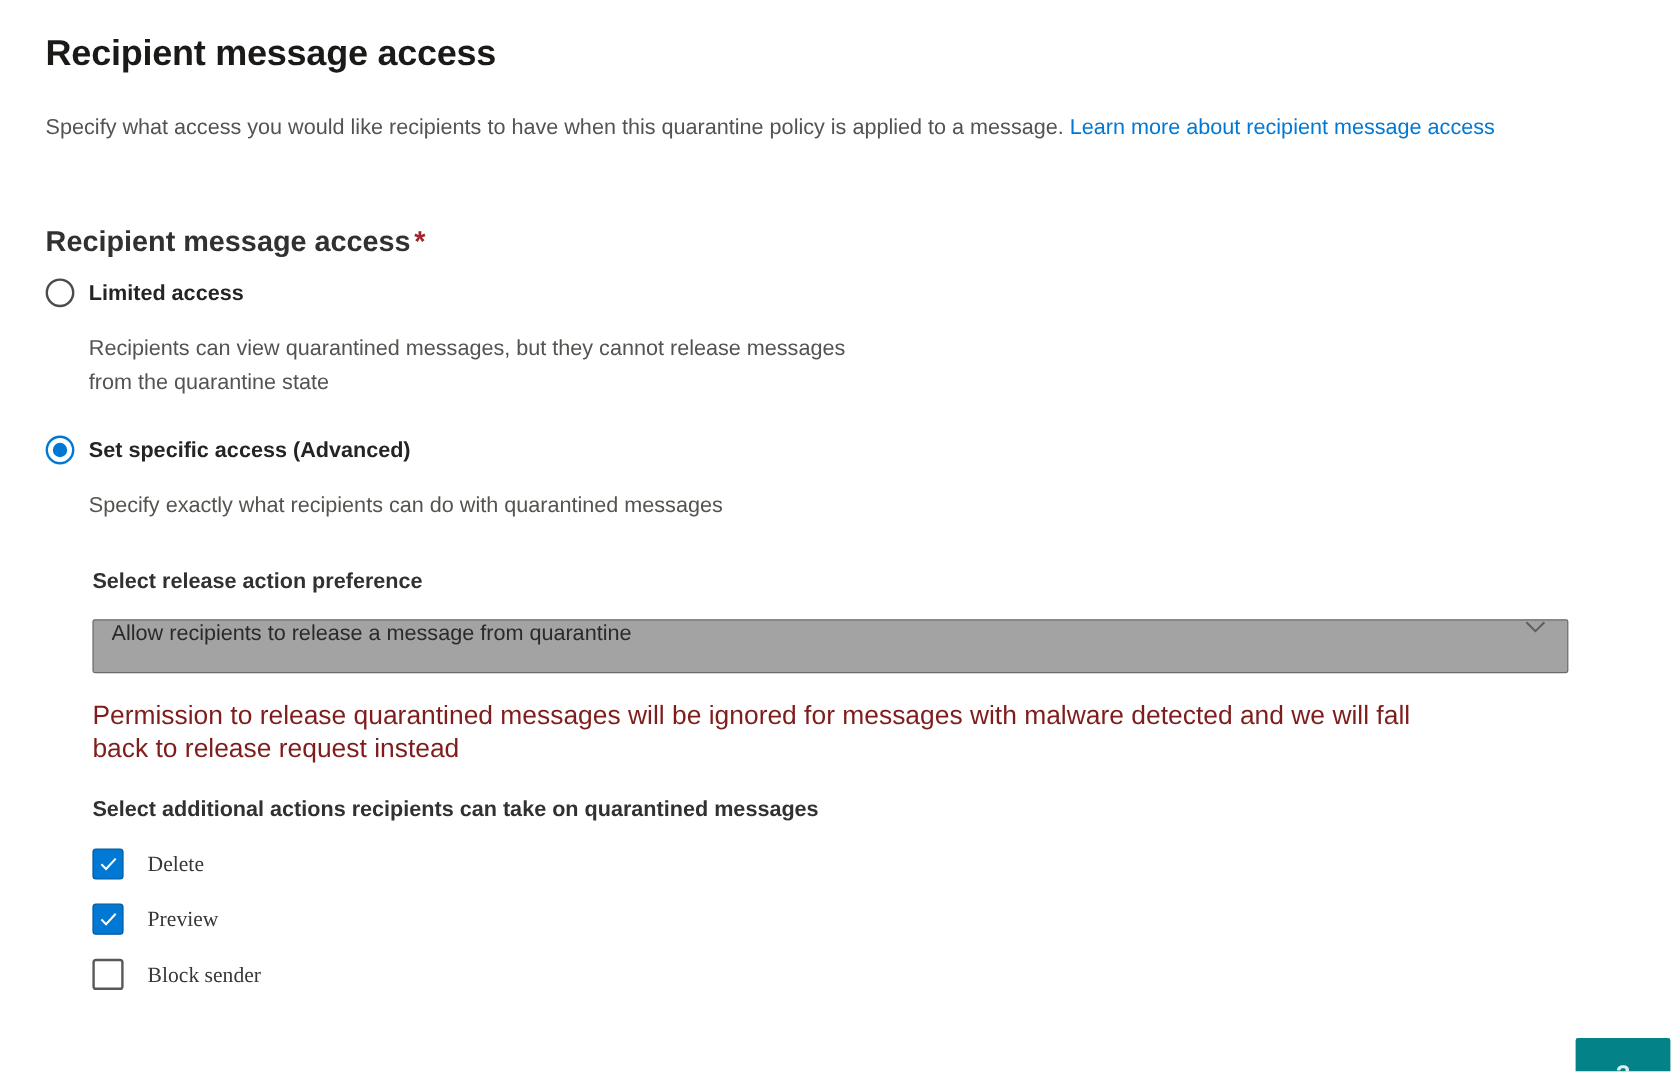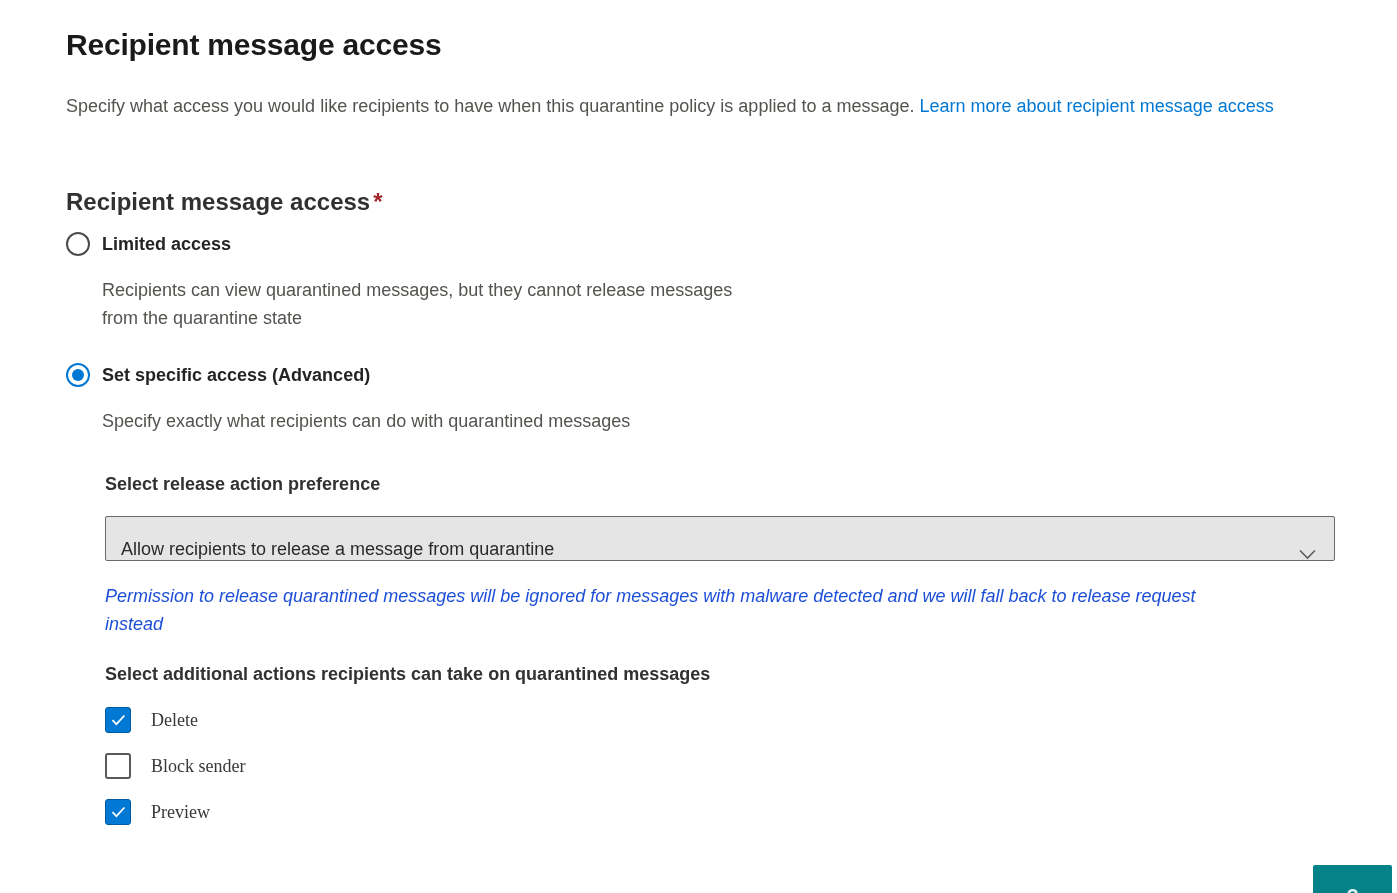--- a/index.html
+++ b/index.html
@@ -7,21 +7,21 @@
   body {
     font-family: "Liberation Sans", "DejaVu Sans", sans-serif;
     color: #201f1e;
   }
   .canvas {
     position: relative;
     width: 1397px;
     height: 893px;
     overflow: hidden;
     background: #ffffff;
-    padding: 27px 0 0 66px;
+    padding: 27px 0 0 38px;
   }
   .page-title {
     font-size: 30px;
     font-weight: 700;
     color: #1b1a19;
     letter-spacing: -0.2px;
     line-height: 36px;
   }
   .page-desc {
     margin-top: 29px;
@@ -94,41 +94,40 @@
     font-weight: 600;
     color: #323130;
     line-height: 26px;
   }
   .dropdown {
     margin-top: 19px;
     width: 1230px;
     height: 45px;
     border: 1px solid #6b6a68;
     border-radius: 2px;
-    background: #e5e5e5;
-    display: flex;
-    align-items: flex-end;
+    background: #a3a3a3;
+    display: flex;
+    align-items: flex-start;
     justify-content: space-between;
     padding: 0 18px 0 15px;
     cursor: pointer;
   }
   .dropdown-value {
     font-size: 18px;
     color: #2b2a29;
     white-space: nowrap;
     overflow: hidden;
   }
   .chevron { flex: 0 0 auto; margin-left: 12px; }
   .note {
     margin-top: 21px;
     max-width: 1150px;
-    font-size: 18px;
+    font-size: 22px;
     line-height: 28px;
-    color: #1d4ed8;
-    font-style: italic;
+    color: #7f1d1d;
   }
   .actions-label { margin-top: 23px; }
 
   
   .checkbox-row {
     display: flex;
     align-items: center;
     margin-top: 20px;
     cursor: pointer;
   }
@@ -222,32 +221,32 @@
     <div class="checkbox-row">
       <span class="checkbox checked">
         <svg width="15" height="12" viewBox="0 0 15 12">
             <path d="M1.5 6.2 L5.4 10.2 L13.4 1.5" fill="none" stroke="#ffffff" stroke-width="1.7"></path>
           </svg>
       </span>
       <span class="checkbox-label">Delete</span>
     </div>
 
     <div class="checkbox-row">
-      <span class="checkbox"></span>
-      <span class="checkbox-label">Block sender</span>
-    </div>
-
-    <div class="checkbox-row">
       <span class="checkbox checked">
         <svg width="15" height="12" viewBox="0 0 15 12">
             <path d="M1.5 6.2 L5.4 10.2 L13.4 1.5" fill="none" stroke="#ffffff" stroke-width="1.7"></path>
           </svg>
       </span>
       <span class="checkbox-label">Preview</span>
     </div>
 
+    <div class="checkbox-row">
+      <span class="checkbox"></span>
+      <span class="checkbox-label">Block sender</span>
+    </div>
+
   </div>
 
   <div class="help-button">
     <span class="help-glyph">?</span>
   </div>
 
 </div>
 
 </body></html>

